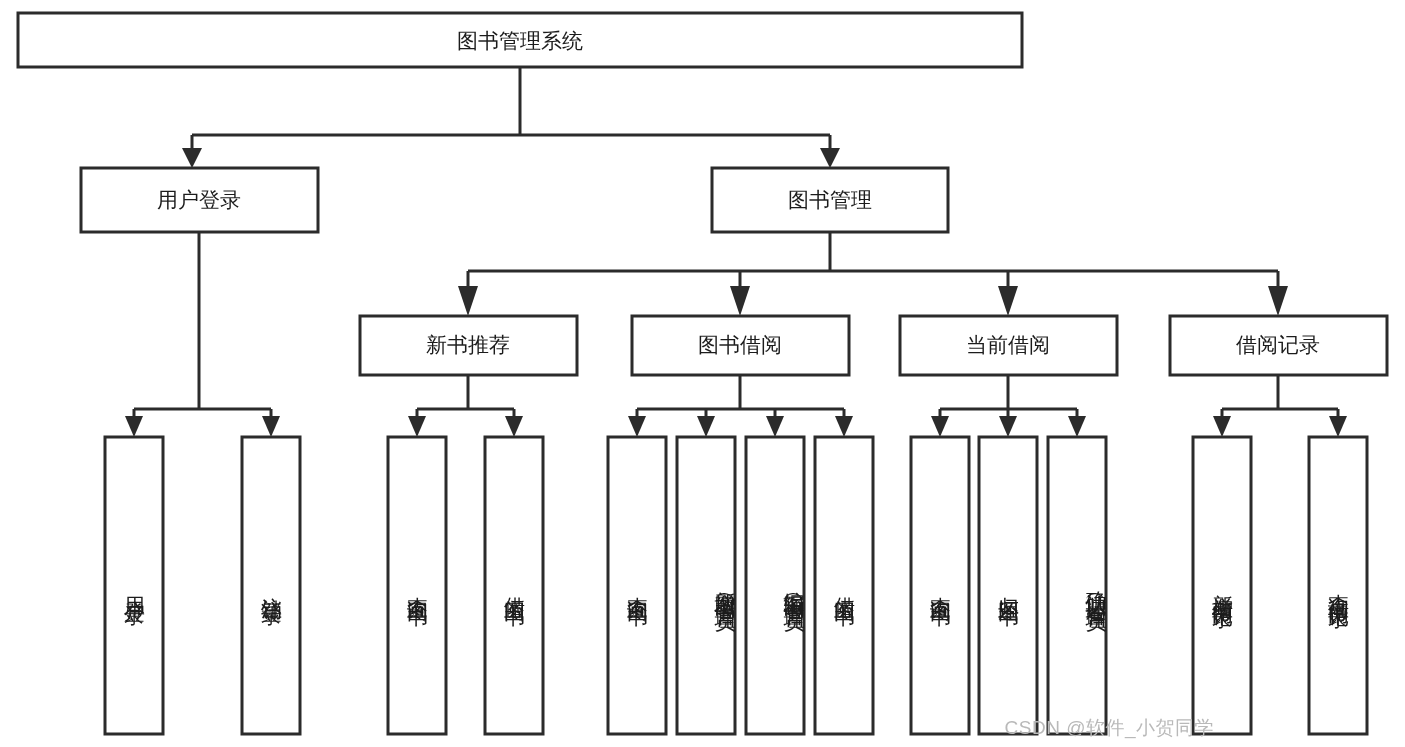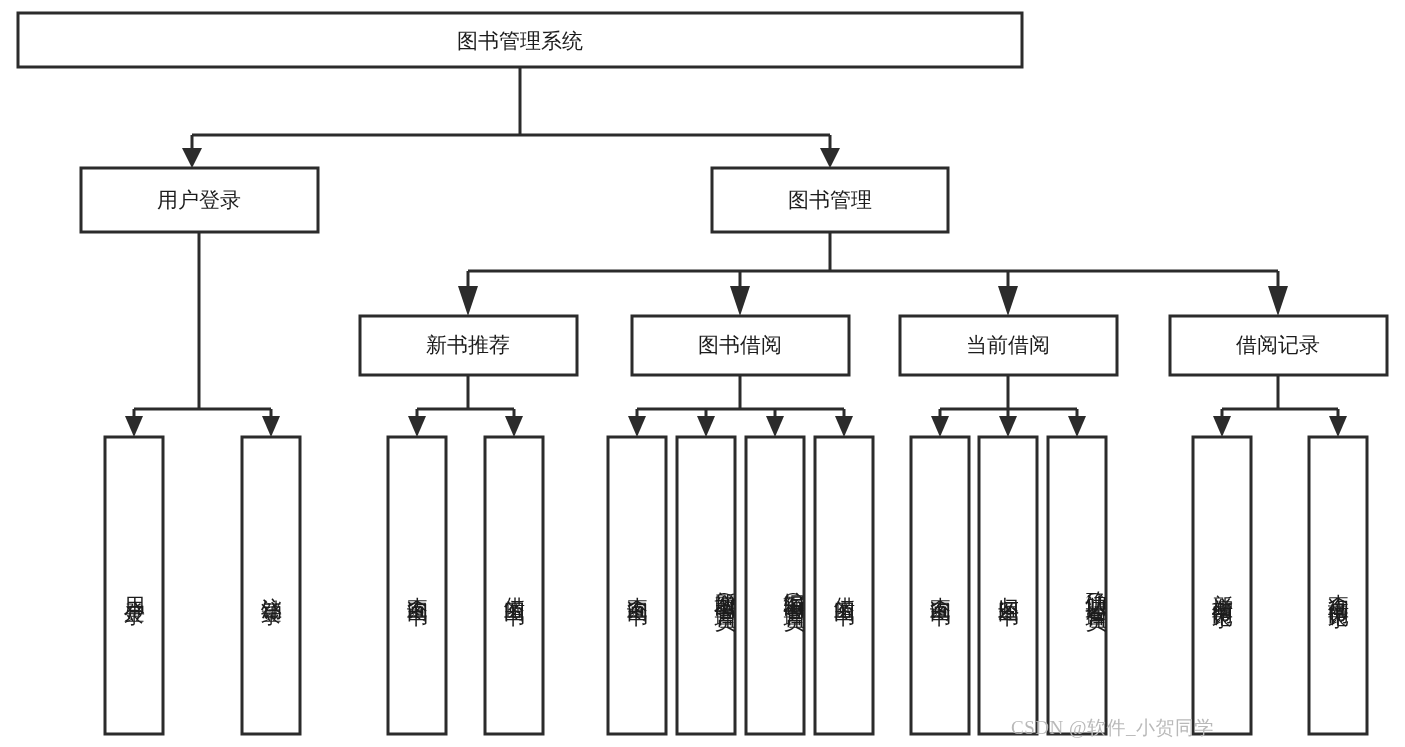--- a/index.html
+++ b/index.html
@@ -64,21 +64,21 @@
     white-space: nowrap;
     pointer-events: none;
   }
   .leaf-label.centered {
     align-items: center;
   }
   .watermark {
     position: absolute;
     right: 8px;
     bottom: 6px;
-    font-family: Liberation Serif, serif;
+    font-family: Liberation Sans, sans-serif;
     font-size: 19px;
     color: #b9b9b9;
     letter-spacing: 0.5px;
     white-space: nowrap;
   }
 </style>
 </head>
 <body>
 
 <div id="diagram-root">

